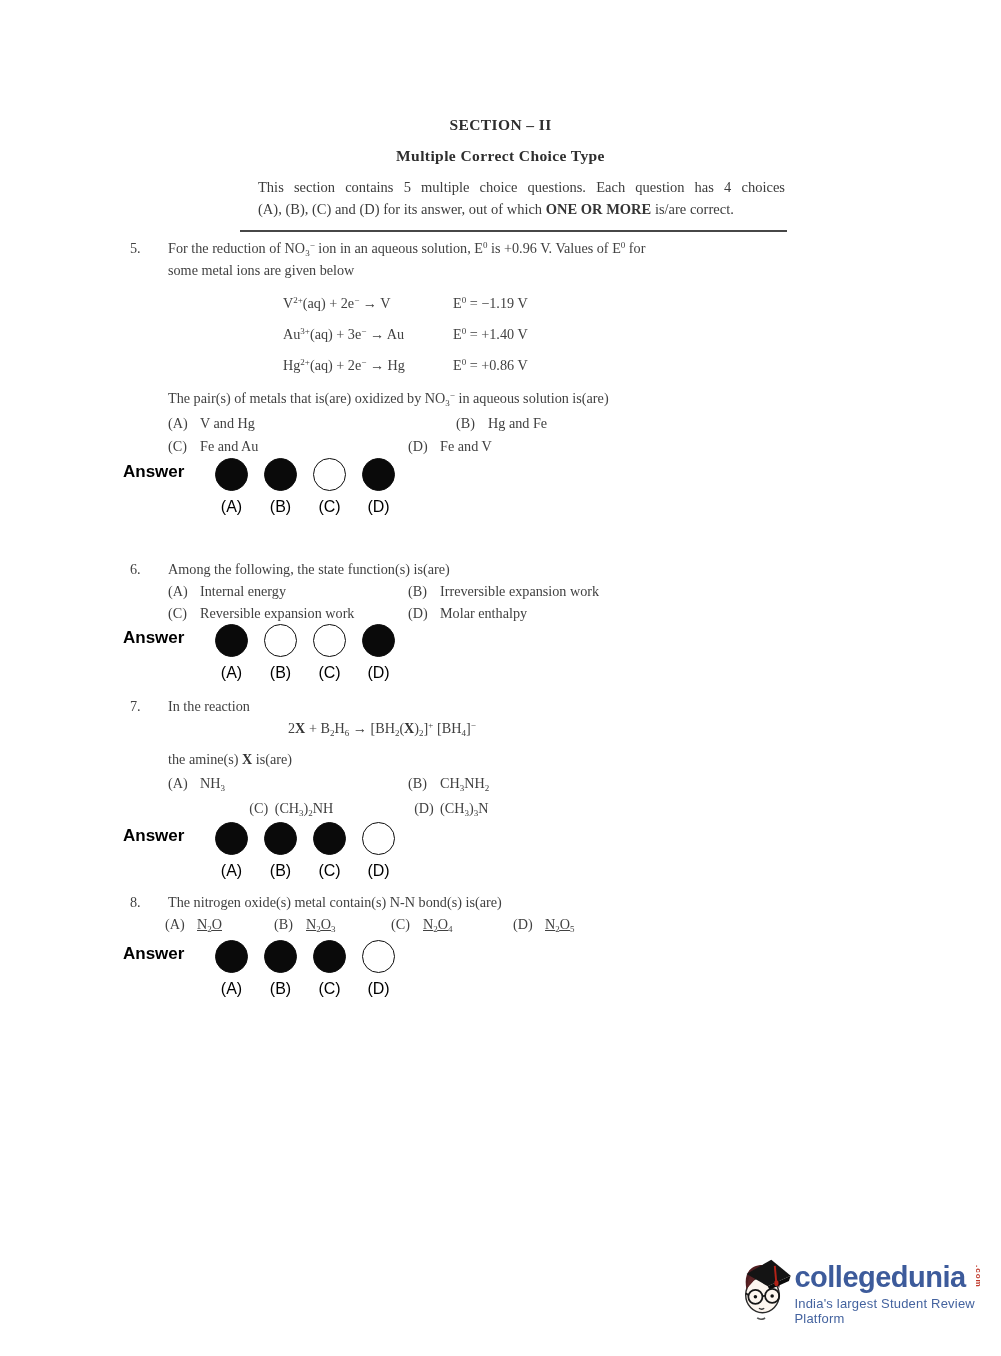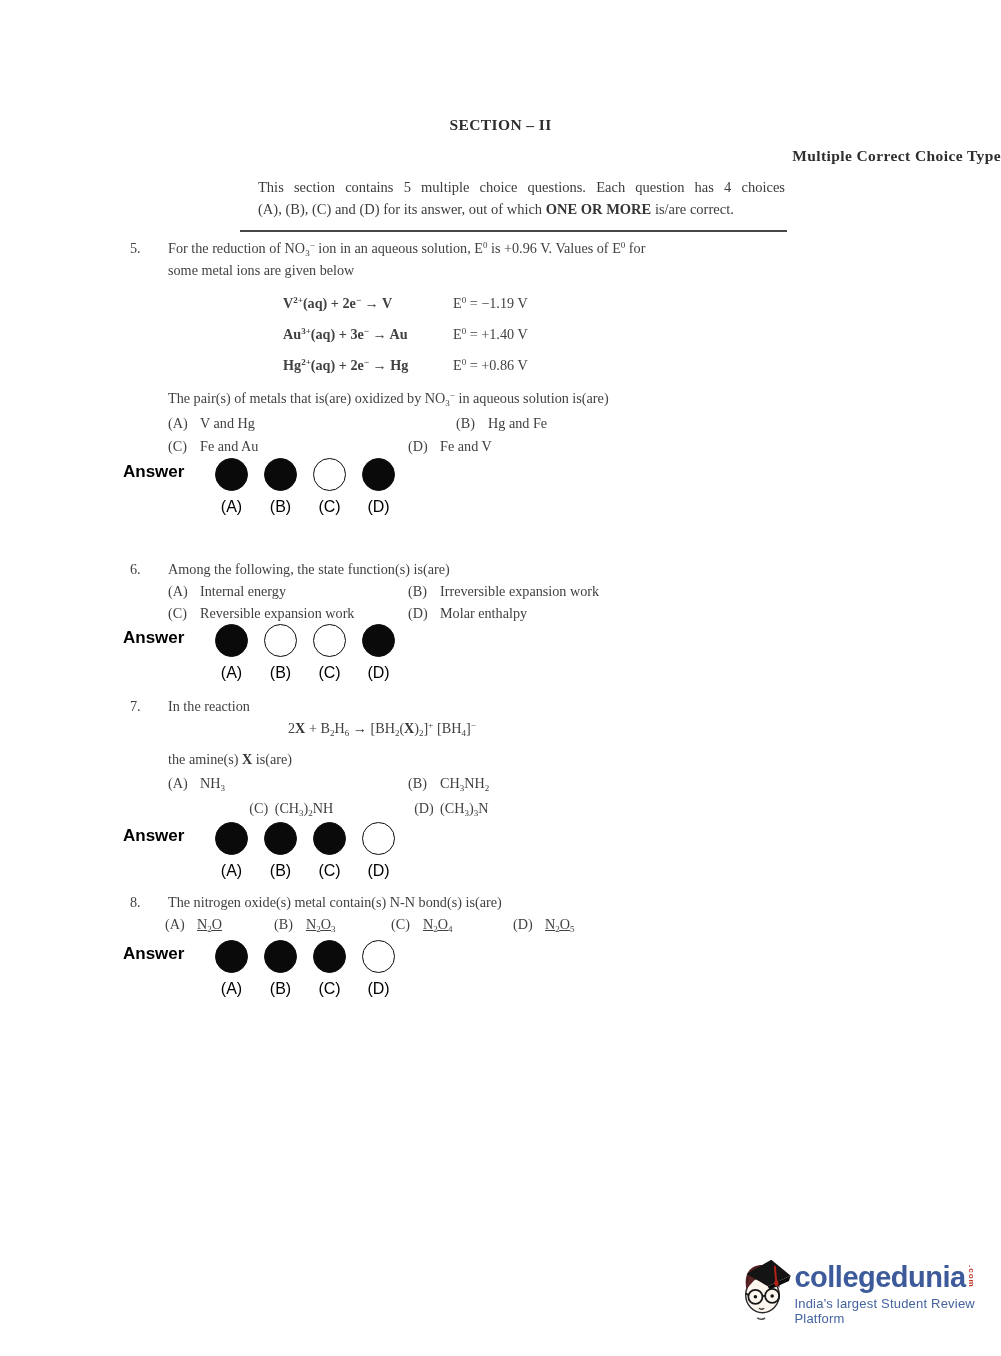--- a/index.html
+++ b/index.html
@@ -13,36 +13,36 @@
     font-family: "Liberation Serif", "DejaVu Serif", serif;
     color: #414141;
     overflow: hidden;
   }
   
   .header { position: absolute; top: 114px; left: 0; width: 100%; }
   .section-title, .type-title {
     text-align: center; font-weight: bold; color: #2e2e2e;
     font-size: 15.5px; letter-spacing: .4px; line-height: 22px;
   }
-  .type-title { margin-top: 9px; text-align: right; }
+  .type-title { margin-top: 9px; }
   .instructions { margin: 9px 0 0 258px; width: 527px; font-size: 14.5px; line-height: 22px; color: #3c3c3c; }
   .instr-line1 { text-align: justify; text-align-last: justify; }
   .rule { position: absolute; top: 230px; left: 240px; width: 547px; height: 2px; background: #474747; }
   
   .qblock { position: absolute; left: 130px; width: 700px; font-size: 14.2px; line-height: 22px; }
   .qb5 { top: 237px; } .qb6 { top: 558px; } .qb7 { top: 695px; } .qb8 { top: 891px; }
   .qline { position: relative; padding-left: 38px; }
   .qnum { position: absolute; left: 0; top: 0; }
   sup { font-size: 9px; vertical-align: 5px; line-height: 0; }
   sub { font-size: 9px; vertical-align: -3px; line-height: 0; }
   b { color: #353535; }
   
   .equations { margin-top: 11px; margin-left: 153px; }
   .eq-row { display: flex; margin-bottom: 9px; }
-  .eq-reaction { width: 170px; font-weight: bold; }
+  .eq-reaction { width: 170px; }
   
   .center-eq { margin-left: 158px; }
   
   .opts-2col { display: flex; padding-left: 38px; }
   .opt-col1 { width: 240px; }
   .opt-label { display: inline-block; width: 32px; }
   .opts-4col { display: grid; grid-template-columns: 109px 117px 122px auto; padding-left: 35px; text-decoration: underline; }
   
   .answer-row { display: flex; margin-left: -7px; font-family: "Liberation Sans", "DejaVu Sans", sans-serif; }
   .answer-label { width: 84px; font-weight: bold; font-size: 17px; color: #000; padding-top: 3px; }
@@ -51,21 +51,21 @@
   .bubble {
     width: 33px; height: 33px; border-radius: 50%;
     border: 1.6px solid #0c0c0c; margin: 0 auto; background: #fff;
   }
   .bubble.filled { background: #0a0a0a; }
   .bubble-label { margin-top: 6px; font-size: 16px; color: #000; line-height: 20px; }
   
   .logo { position: absolute; top: 1250px; left: 736px; display: flex; align-items: flex-start;
           font-family: "Liberation Sans", "DejaVu Sans", sans-serif; }
   .logo-text { margin-left: 2px; margin-top: 12px; }
-  .brand-row { display: flex; align-items: flex-start; }
+  .brand-row { display: flex; align-items: flex-start; gap: 7px; }
   .brand { font-size: 29px; font-weight: bold; color: #3d5b9b; letter-spacing: -.5px; line-height: 30px; }
   .brand-com { writing-mode: vertical-rl; font-size: 8px; font-weight: bold; color: #c0392b;
                letter-spacing: 1px; margin-left: 1px; margin-top: 3px; }
   .tagline { font-size: 13px; font-weight: normal; color: #44639f; margin-top: 4px; letter-spacing: .2px; }
 </style>
 </head>
 <body>
 
 <div class="page">
 

